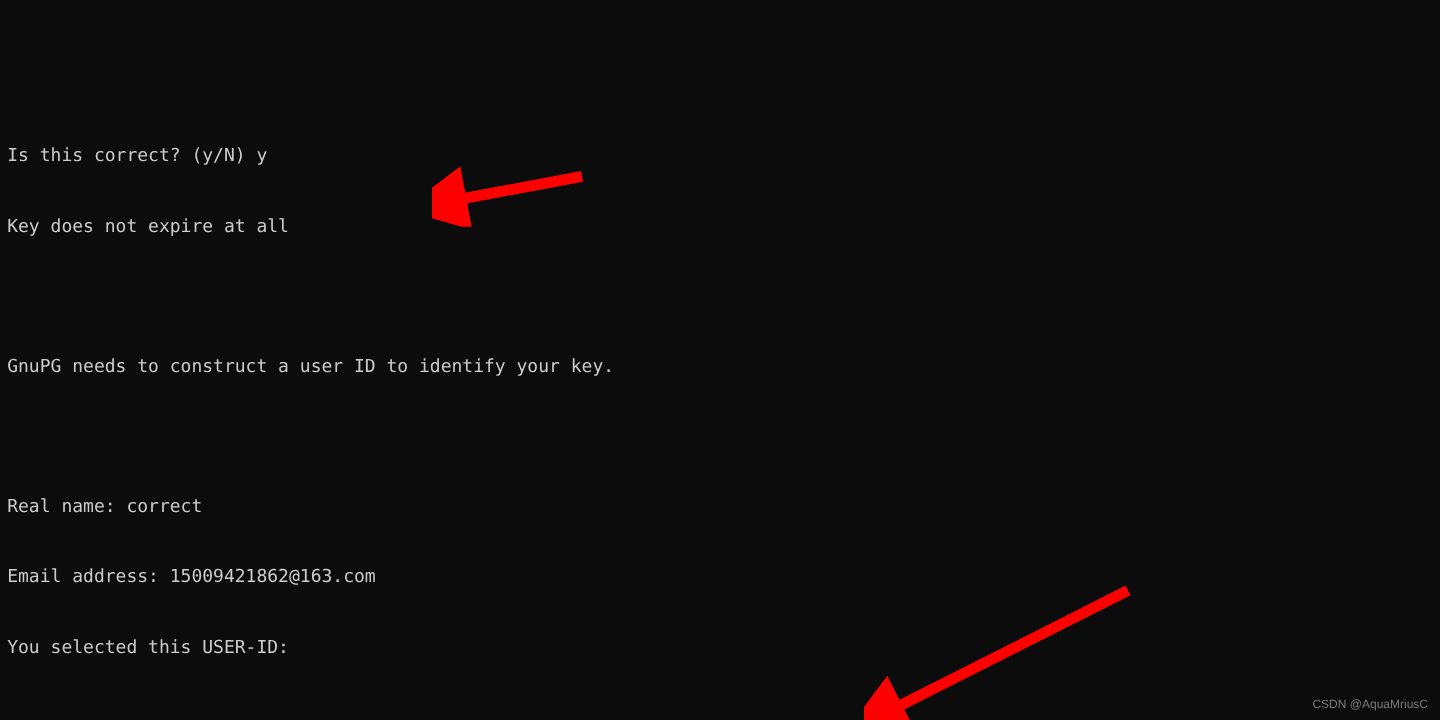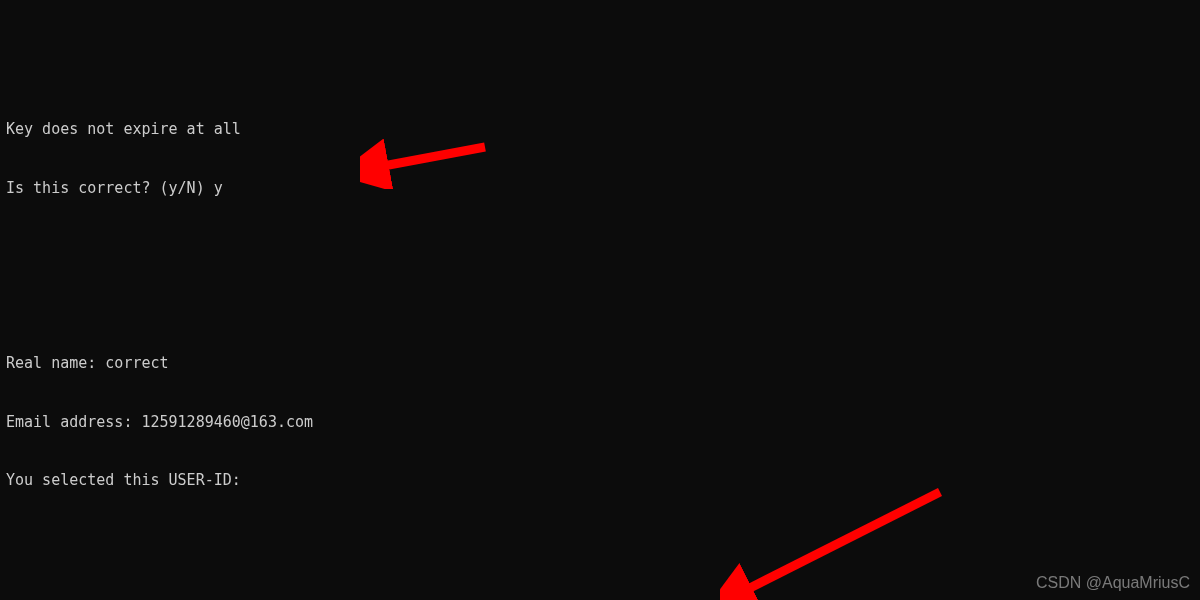--- a/index.html
+++ b/index.html
@@ -21,41 +21,42 @@
       width: 100%;
       height: 100%;
     }
     .line { display: block; }
     .watermark {
       position: absolute;
       right: 10px;
       bottom: 6px;
       color: #a8a8a8;
       font-family: Arial, sans-serif;
-      font-size: 16px;
+      font-size: 10px;
       opacity: 0.7;
     }
     .arrow {
       position: absolute;
       pointer-events: none;
     }
     .arrow svg { display: block; }
   </style>
 </head>
 <body>
 
 
 
 <div class="terminal">
+  <span class="line">Is this correct? (y/N) y</span>
   <span class="line">Key does not expire at all</span>
-  <span class="line">Is this correct? (y/N) y</span>
   <span class="line">&nbsp;</span>
+  <span class="line">GnuPG needs to construct a user ID to identify your key.</span>
   <span class="line">&nbsp;</span>
   <span class="line">Real name: correct</span>
-  <span class="line">Email address: 12591289460@163.com</span>
+  <span class="line">Email address: 15009421862@163.com</span>
   <span class="line">You selected this USER-ID:</span>
   
   
   
   
   
   
   
   
   

